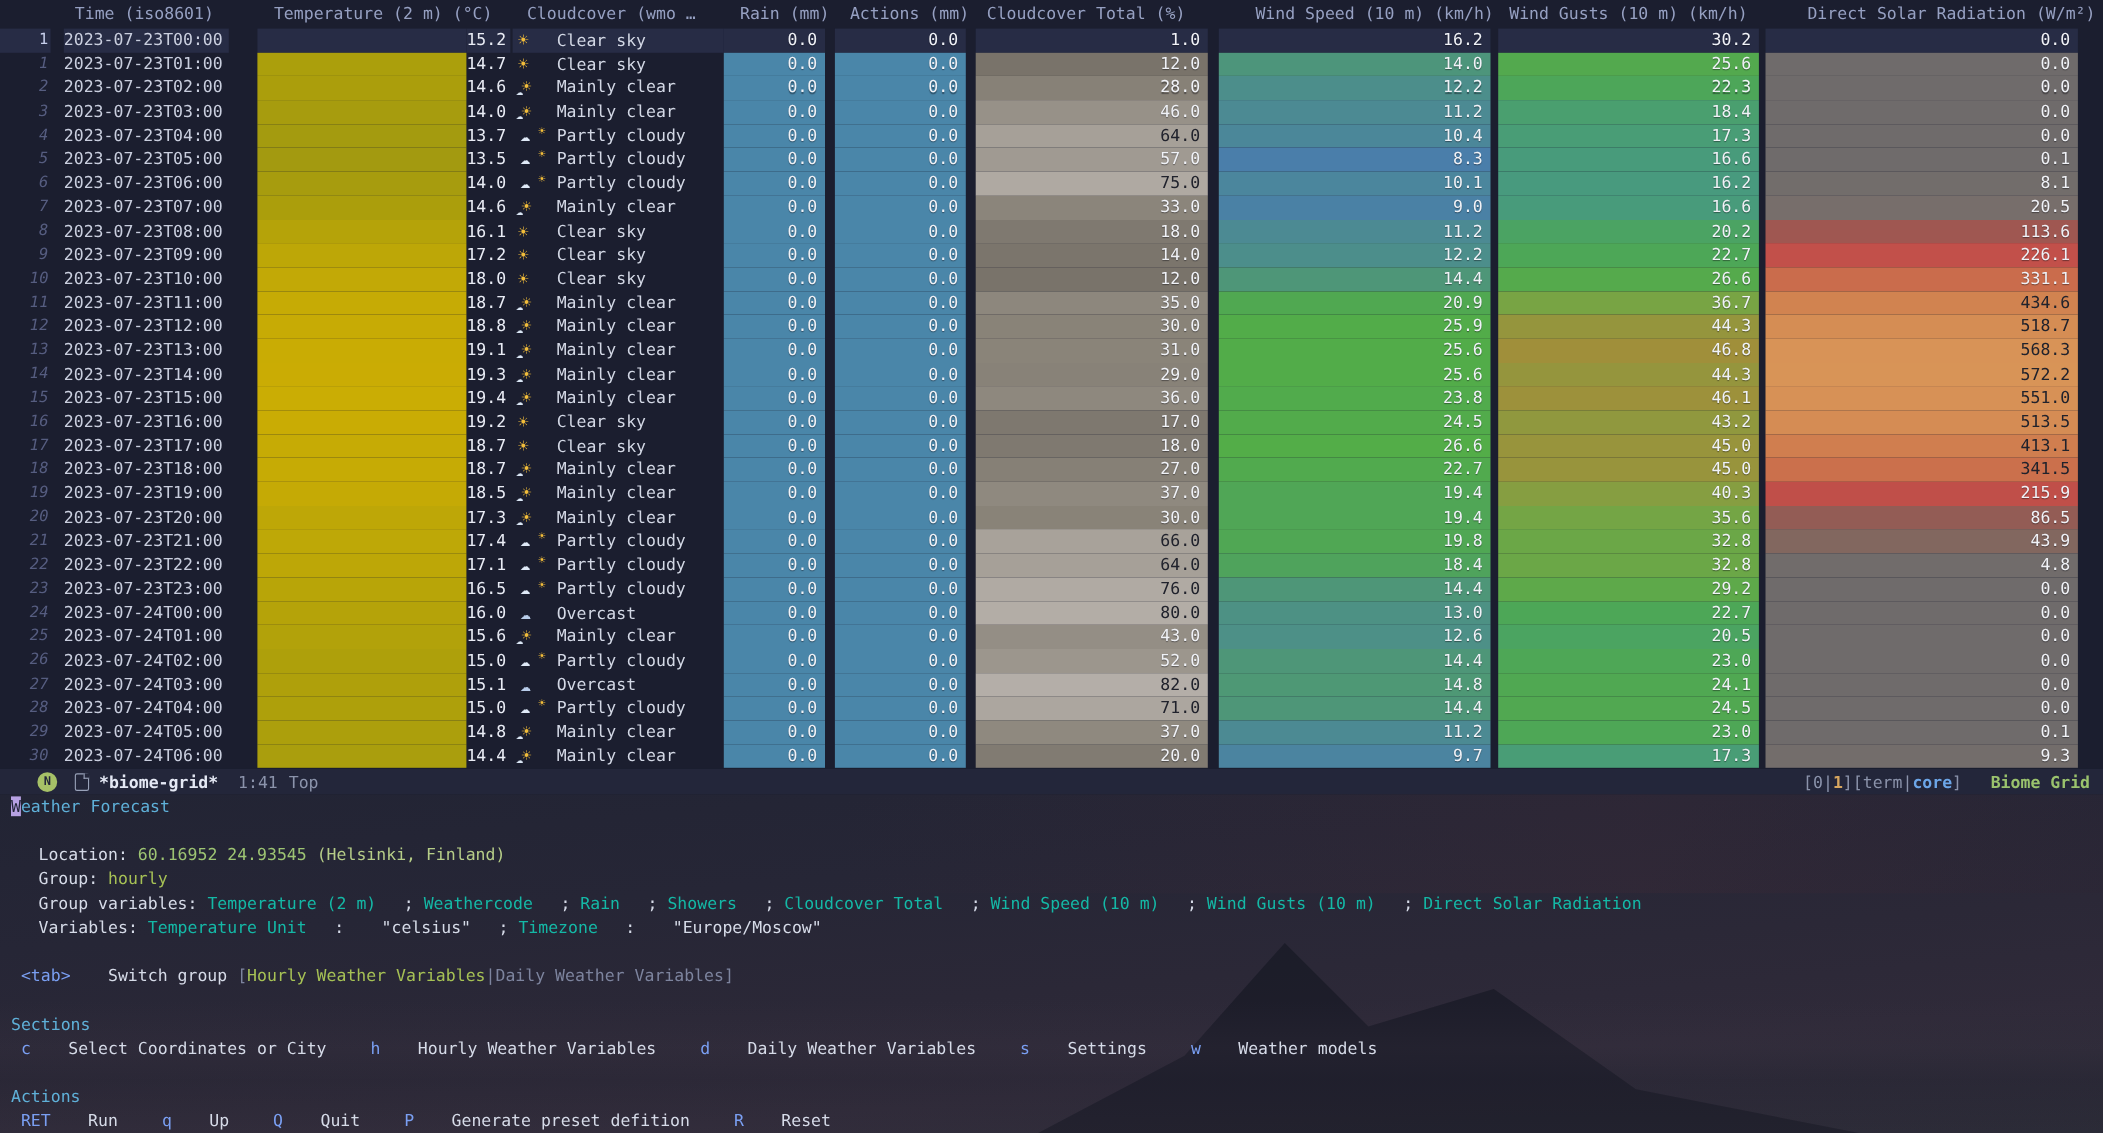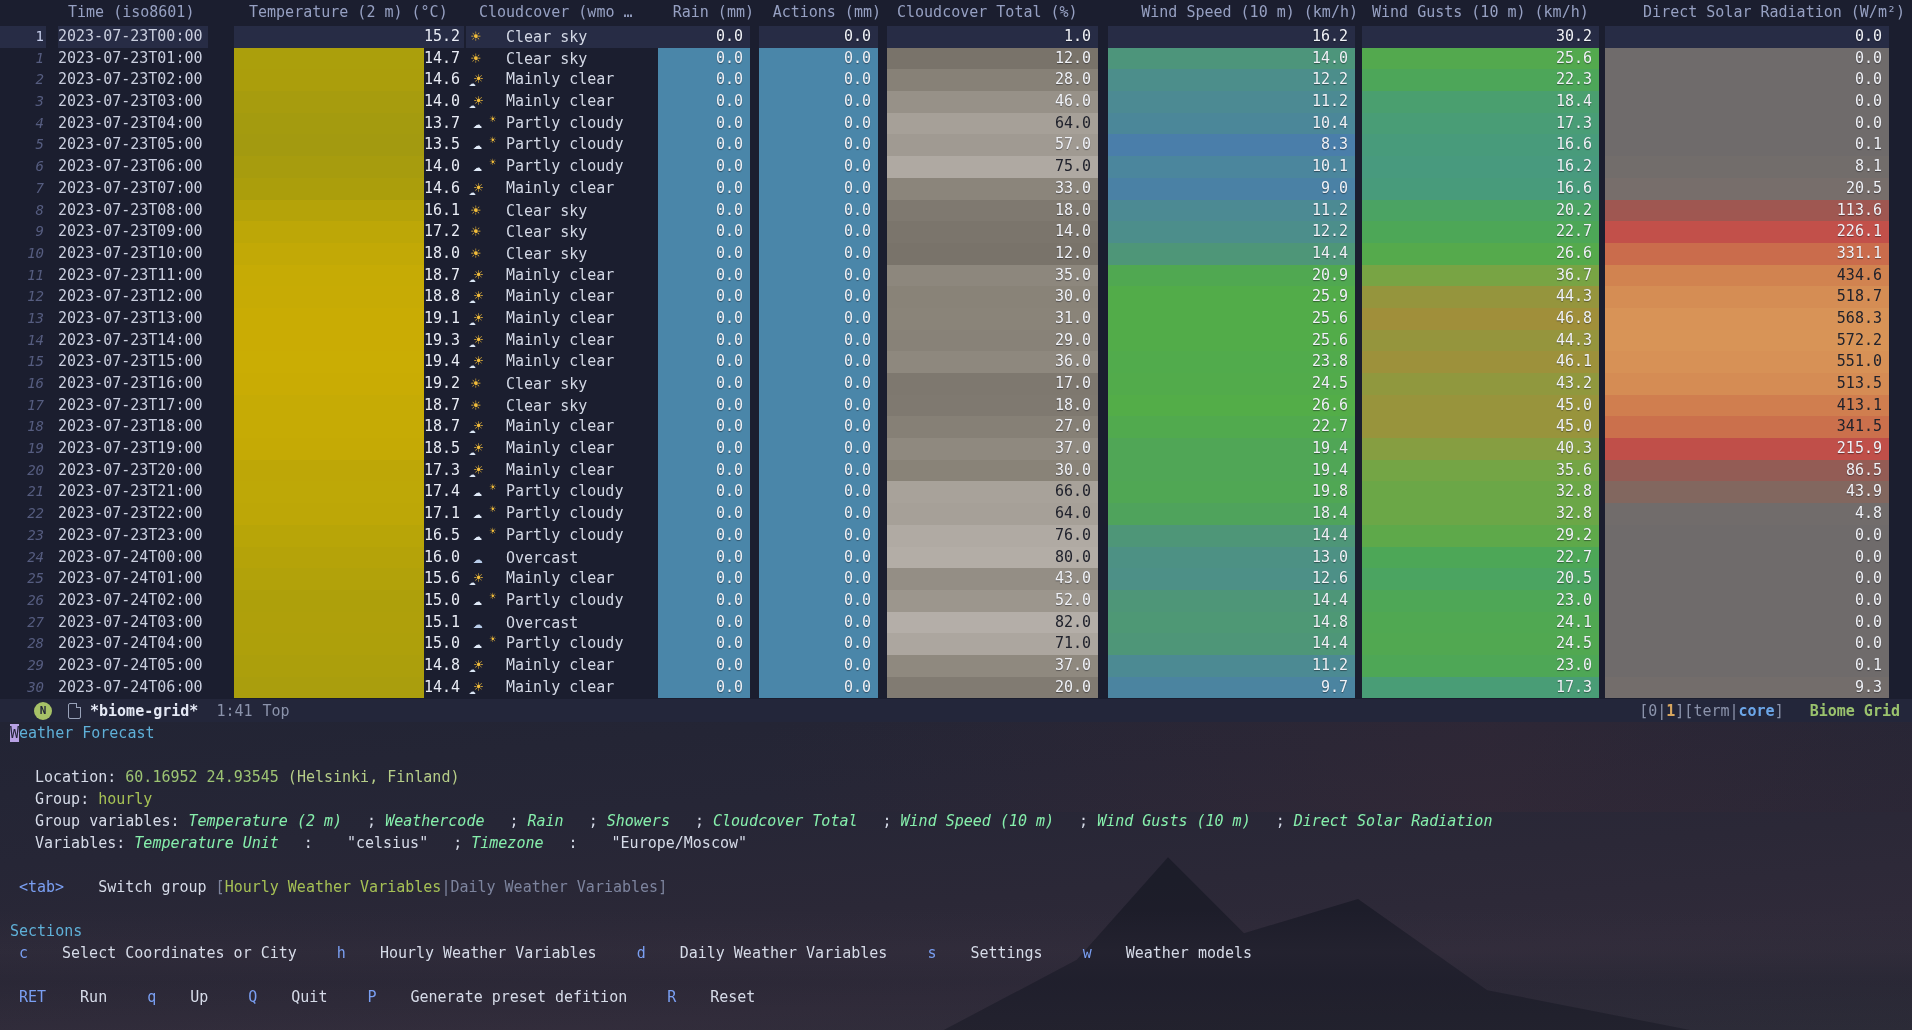--- a/index.html
+++ b/index.html
@@ -68,21 +68,21 @@
   .wp-mountain{position:absolute;left:940px;top:120px;width:760px;height:190px;background:#181a25;opacity:.75;
           clip-path:polygon(0 100%,18% 62%,30% 8%,40% 48%,55% 30%,72% 78%,100% 100%);}
   .wp-shore{position:absolute;left:0;bottom:0;width:1912px;height:120px;opacity:.35;
           background:linear-gradient(180deg,rgba(58,52,66,0) 0%,rgba(64,56,70,.5) 35%,rgba(40,38,52,.7) 60%,rgba(70,62,74,.4) 100%);}
   .ptext{position:relative;padding-left:10px;}
   .pl{height:22px;line-height:22px;white-space:pre;}
   .cyan{color:#5fb0d8;}
   .green{color:#9dc473;}
   .pgreen{color:#b6cd88;}
   .lime{color:#a6c155;}
-  .orange{color:#86efac;font-style:italic;}
+  .orange{color:#14b8a6;}
   .blue{color:#7a9ff2;}
   .grey{color:#7d849e;}
   .white{color:#d6dbe8;margin-left:25px;}
   .cursor{background:#b7a1e3;color:#23263a;}
   .entry{margin-right:40px;}
   .entry .k{margin-right:9px;}
 </style>
 </head>
 <body>
 
@@ -156,17 +156,18 @@
       <div class="pl"><span class="white">Location: </span><span class="green">60.16952 24.93545</span><span class="pgreen"> (Helsinki, Finland)</span></div>
       <div class="pl"><span class="white">Group: </span><span class="lime">hourly</span></div>
       <div class="pl"><span class="white">Group variables: </span><span><span class="orange">Temperature (2 m)</span><span class="white">; </span><span class="orange">Weathercode</span><span class="white">; </span><span class="orange">Rain</span><span class="white">; </span><span class="orange">Showers</span><span class="white">; </span><span class="orange">Cloudcover Total</span><span class="white">; </span><span class="orange">Wind Speed (10 m)</span><span class="white">; </span><span class="orange">Wind Gusts (10 m)</span><span class="white">; </span><span class="orange">Direct Solar Radiation</span></span></div>
       <div class="pl"><span class="white">Variables: </span><span><span class="orange">Temperature Unit</span><span class="white">: </span><span class="white">"celsius"</span><span class="white">; </span><span class="orange">Timezone</span><span class="white">: </span><span class="white">"Europe/Moscow"</span></span></div>
       <div class="pl"></div>
       <div class="pl" style="padding-left:9px"><span class="blue">&lt;tab&gt;</span><span class="white"> Switch group </span><span><span class="grey">[</span><span class="lime">Hourly Weather Variables</span><span class="grey">|</span><span class="grey">Daily Weather Variables</span><span class="grey">]</span></span></div>
       <div class="pl"></div>
       <div class="pl cyan">Sections</div>
       <div class="pl" style="padding-left:9px"><span class="entry"><span class="blue k">c</span><span class="white">Select Coordinates or City</span></span><span class="entry"><span class="blue k">h</span><span class="white">Hourly Weather Variables</span></span><span class="entry"><span class="blue k">d</span><span class="white">Daily Weather Variables</span></span><span class="entry"><span class="blue k">s</span><span class="white">Settings</span></span><span class="entry"><span class="blue k">w</span><span class="white">Weather models</span></span></div>
       <div class="pl"></div>
+      <div class="pl cyan">Actions</div>
       <div class="pl" style="padding-left:9px"><span class="entry"><span class="blue k">RET</span><span class="white">Run</span></span><span class="entry"><span class="blue k">q</span><span class="white">Up</span></span><span class="entry"><span class="blue k">Q</span><span class="white">Quit</span></span><span class="entry"><span class="blue k">P</span><span class="white">Generate preset defition</span></span><span class="entry"><span class="blue k">R</span><span class="white">Reset</span></span></div>
     </div>
   </div>
 
 </div>
 
 </body></html>

